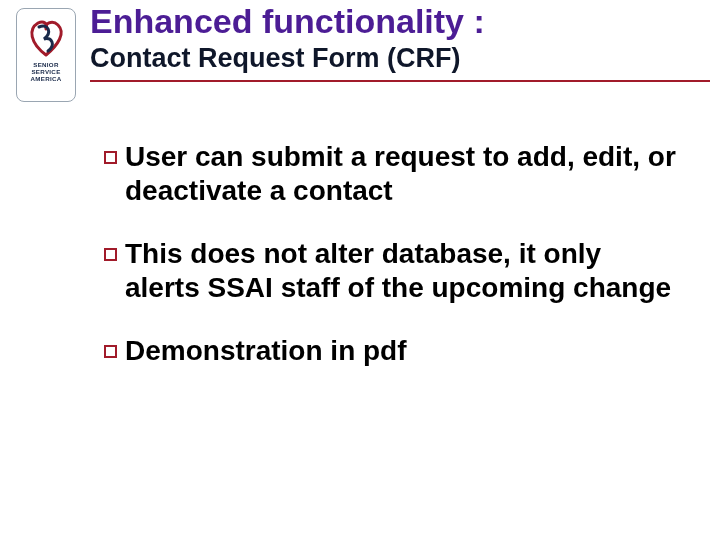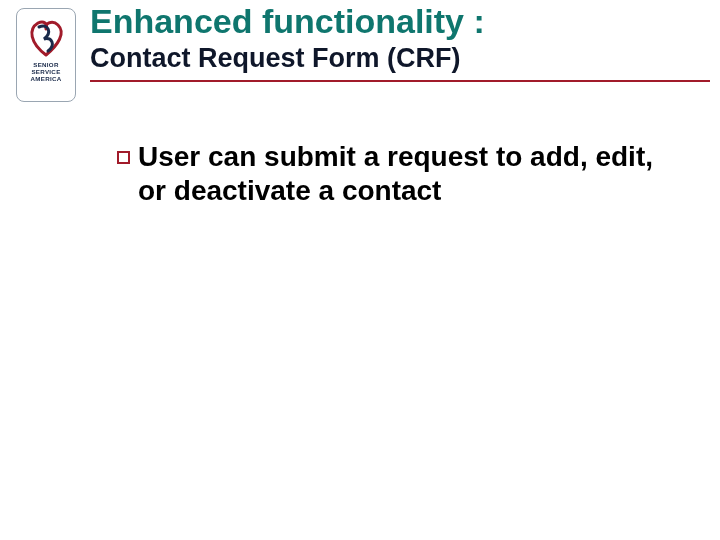--- a/index.html
+++ b/index.html
@@ -45,38 +45,38 @@
   }
   .header {
     position: absolute;
     left: 90px;
     top: 2px;
     right: 20px;
   }
   .title {
     font-size: 34px;
     font-weight: bold;
-    color: #0f766e;
+    color: #4c1d95;
     margin: 0 0 2px 0;
   }
   .subtitle {
     font-size: 27px;
     font-weight: bold;
     color: #0f172a;
     margin: 0 0 6px 0;
   }
   .rule {
     border: none;
     border-top: 2px solid #a11b2a;
     margin: 0;
     width: 620px;
   }
   .content {
     position: absolute;
-    left: 117px;
+    left: 104px;
     top: 140px;
     right: 40px;
   }
   .bullet {
     display: flex;
     align-items: flex-start;
     margin-bottom: 30px;
   }
   .bullet .sq {
     width: 13px;
@@ -115,15 +115,23 @@
     <div class="title">Enhanced functionality :</div>
     <div class="subtitle">Contact Request Form (CRF)</div>
     <hr class="rule">
   </div>
 
   <div class="content">
     <div class="bullet">
       <span class="sq"></span>
       <span class="txt">User can submit a request to add, edit, or deactivate a contact</span>
     </div>
+    <div class="bullet">
+      <span class="sq"></span>
+      <span class="txt">This does not alter database, it only alerts SSAI staff of the upcoming change</span>
+    </div>
+    <div class="bullet">
+      <span class="sq"></span>
+      <span class="txt">Demonstration in pdf</span>
+    </div>
   </div>
 
 </div>
 
 </body></html>

